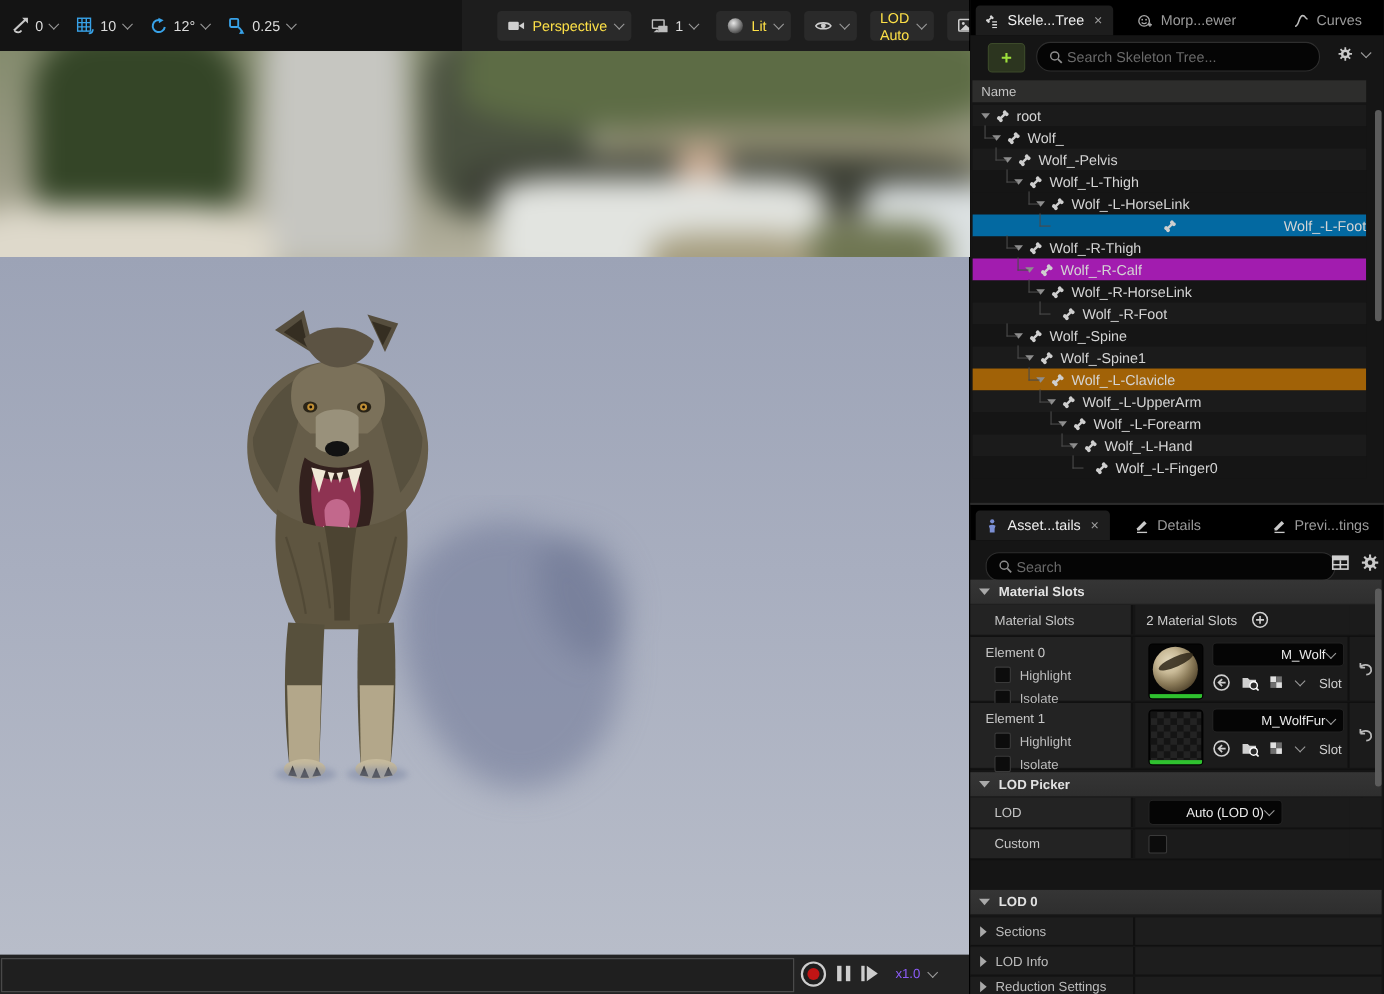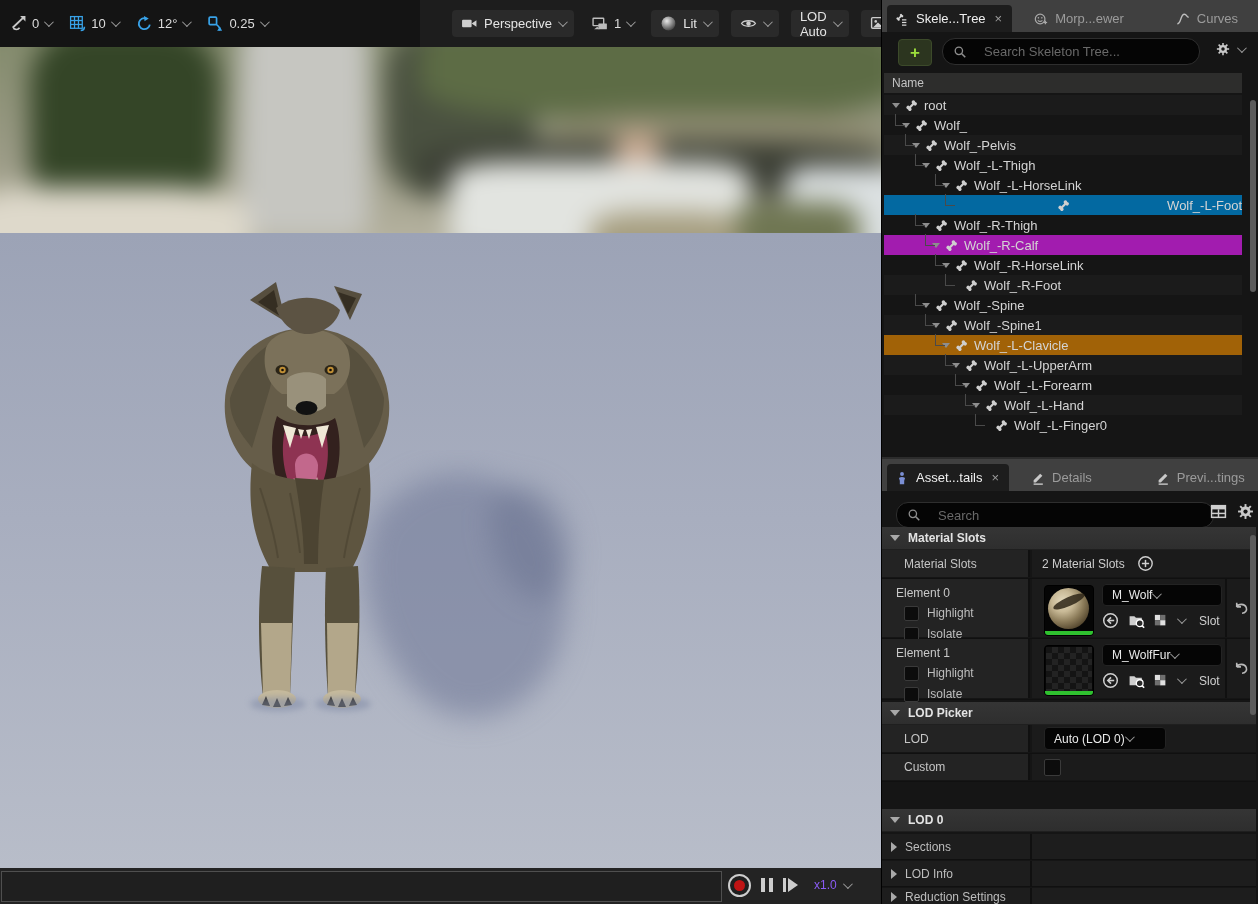--- a/index.html
+++ b/index.html
@@ -4,21 +4,21 @@
 <style>
   html,body{margin:0;padding:0;background:#0c0c0c;width:1258px;height:904px;overflow:hidden;
     font-family:"Liberation Sans","DejaVu Sans",sans-serif;-webkit-font-smoothing:antialiased;}
   .abs{position:absolute;}
   
   #viewport{left:0;top:0;width:881px;height:904px;background:#161616;overflow:hidden;}
   #vp-toolbar{left:0;top:0;width:881px;height:47px;background:#141414;z-index:30;}
   #vp-toolbar .rightzone{position:absolute;left:420px;top:0;width:461px;height:47px;background:#1d1d1d;}
   .tool-group{position:absolute;top:0;height:47px;display:flex;align-items:center;gap:6px;color:#dcdcdc;font-size:13px;}
   .tool-item{display:flex;align-items:center;gap:5px;padding:0 6px;cursor:default;}
-  .tb-btn{display:flex;align-items:center;gap:6px;height:27px;background:#2a2a2a;border-radius:4px;padding:0 9px;color:#e5e5e5;font-size:13px;}
+  .tb-btn{display:flex;align-items:center;gap:6px;height:27px;background:#2a2a2a;border-radius:4px;padding:0 9px;color:#fde047;font-size:13px;}
   .chev{width:6px;height:6px;border-right:1.5px solid #9a9a9a;border-bottom:1.5px solid #9a9a9a;transform:rotate(45deg) translateY(-2px);display:inline-block;flex:0 0 auto;}
   .icon16{width:17px;height:17px;flex:0 0 auto;}
   .icon14{width:14px;height:14px;flex:0 0 auto;}
   
   #vp-photo{left:0;top:47px;width:881px;height:186px;overflow:hidden;background:#8a8a72;}
   #vp-photo .blur{position:absolute;left:-30px;top:-30px;width:941px;height:246px;filter:blur(13px);transform:translateZ(0);}
   .blob{position:absolute;border-radius:30%;}
   
   #vp-floor{left:0;top:233px;width:881px;height:635px;background:linear-gradient(180deg,#9ca3b6 0%,#a8aebf 45%,#b8bdc9 100%);}
   
@@ -31,28 +31,28 @@
   .pause-icon i{display:block;width:4px;height:14px;background:#cdcdcd;}
   .step-icon{display:flex;align-items:center;gap:2px;}
   .step-icon i{display:block;width:3px;height:14px;background:#cdcdcd;}
   .step-icon u{display:block;width:0;height:0;border-left:10px solid #cdcdcd;border-top:7px solid transparent;border-bottom:7px solid transparent;}
   #speed{display:flex;align-items:center;gap:6px;color:#8b5cf6;font-size:12px;margin-left:6px;}
   
   #right-divider{left:881px;top:0;width:1px;height:904px;background:#000;}
   .panel{left:882px;width:376px;background:#151515;overflow:hidden;}
   #tree-panel{top:0;height:457px;}
   #details-panel{top:457px;height:447px;border-top:2px solid #2c2c2c;}
-  .tabbar{position:absolute;left:0;top:0;width:376px;height:32px;background:#404040;display:flex;align-items:flex-end;}
+  .tabbar{position:absolute;left:0;top:0;width:376px;height:32px;background:#000000;display:flex;align-items:flex-end;}
   .tab{height:27px;display:flex;align-items:center;gap:7px;padding:0 10px 0 8px;font-size:13px;color:#9b9b9b;}
   .tab.active{background:#1d1d1d;border-radius:4px 4px 0 0;color:#efefef;}
   .tab .close{color:#9d9d9d;font-size:13px;margin-left:2px;}
   
   #tree-toolbar{position:absolute;left:0;top:32px;width:376px;height:38px;}
   #add-btn{position:absolute;left:16px;top:7px;width:32px;height:25px;background:#2c351f;border:1px solid #3c4a2a;border-radius:4px;color:#9ddf3c;font-size:17px;font-weight:bold;display:flex;align-items:center;justify-content:center;}
-  .searchpill{position:absolute;background:#050505;border:1px solid #2e2e2e;border-radius:13px;display:flex;align-items:center;gap:15px;padding:0 10px;}
+  .searchpill{position:absolute;background:#050505;border:1px solid #2e2e2e;border-radius:13px;display:flex;align-items:center;gap:1px;padding:0 10px;}
   .searchpill input{background:transparent;border:0;outline:0;color:#c8c8c8;font-size:13px;width:100%;font-family:inherit;}
   .searchpill input::placeholder{color:#696969;}
   #tree-search{left:60px;top:6px;width:236px;height:25px;}
   #tree-gear{position:absolute;right:14px;top:10px;display:flex;align-items:center;gap:7px;color:#c9c9c9;}
   
   #name-header{position:absolute;left:2px;top:73px;width:358px;height:20px;background:#2d2d2c;color:#c3c3c3;font-size:12px;display:flex;align-items:center;padding-left:8px;box-sizing:border-box;}
   #tree-rows{position:absolute;left:2px;top:95px;width:358px;height:362px;overflow:hidden;}
   .tree-row{position:relative;height:20px;display:flex;align-items:center;font-size:13px;color:#d4d4d4;white-space:nowrap;}
   .tree-row .arrow{width:0;height:0;border-left:4.5px solid transparent;border-right:4.5px solid transparent;border-top:5.5px solid #8e8e8e;margin-right:4px;flex:0 0 auto;}
   .tree-row .arrow.hidden{visibility:hidden;}
@@ -65,24 +65,24 @@
   #dt-icons{position:absolute;right:4px;top:44px;display:flex;gap:10px;color:#d0d0d0;}
   .cat-header{position:absolute;left:0;width:374px;height:23px;background:linear-gradient(180deg,#353535,#2e2e2e);display:flex;align-items:center;gap:8px;padding-left:8px;box-sizing:border-box;color:#e3e3e3;font-size:12px;font-weight:bold;border-bottom:1px solid #1f1f1f;}
   .cat-arrow{width:0;height:0;border-left:5px solid transparent;border-right:5px solid transparent;border-top:6px solid #a9a9a9;}
   .cat-arrow.collapsed{border-top:5px solid transparent;border-bottom:5px solid transparent;border-left:6px solid #a9a9a9;border-right:0;}
   .prop-row{position:absolute;left:0;width:374px;box-sizing:border-box;}
   .prop-row .lbl{position:absolute;left:0;top:0;bottom:1px;width:148px;background:#232323;color:#c5c5c5;font-size:12px;display:flex;align-items:center;padding-left:22px;box-sizing:border-box;border-right:2px solid #101010;}
   .prop-row .val{position:absolute;left:150px;top:0;bottom:1px;width:193px;background:#1b1b1b;display:flex;align-items:center;border-right:2px solid #101010;}
   .prop-row .rcol{position:absolute;left:345px;top:0;bottom:1px;right:0;background:#1b1b1b;display:flex;align-items:center;justify-content:center;}
   .prop-row{border-bottom:1px solid #101010;}
   .cb{width:13px;height:13px;background:#0c0c0c;border:1px solid #3a3a3a;border-radius:2px;flex:0 0 auto;}
-  .dd{background:#050505;border:1px solid #232323;border-radius:4px;color:#eaeaea;font-size:12px;display:flex;align-items:center;justify-content:flex-start;padding:0 9px;box-sizing:border-box;}
+  .dd{background:#050505;border:1px solid #232323;border-radius:4px;color:#eaeaea;font-size:12px;display:flex;align-items:center;justify-content:flex-end;padding:0 9px;box-sizing:border-box;}
   .elem-block .lbl{padding-top:7px;align-items:flex-start;flex-direction:column;gap:6px;}
   .elem-title{color:#c9c9c9;font-size:12px;margin-left:-8px;}
-  .cbrow{display:flex;align-items:flex-start;gap:8px;color:#bdbdbd;font-size:12px;}
+  .cbrow{display:flex;align-items:center;gap:8px;color:#bdbdbd;font-size:12px;}
   .thumb{position:absolute;left:12px;top:6px;width:48px;height:49px;border-radius:4px;background:#050505;overflow:hidden;border:1px solid #000;}
   .thumb .green{position:absolute;left:0;bottom:0;width:100%;height:4px;background:#2fc12f;}
   .thumb-sphere{position:absolute;left:3px;top:2px;width:41px;height:41px;border-radius:50%;
      background:radial-gradient(circle at 36% 32%,#e3d9bd 0%,#c8b996 28%,#8a7a58 55%,#4a3d27 82%,#241d11 100%);}
   .thumb-sphere::after{content:"";position:absolute;left:4px;top:9px;width:34px;height:9px;background:#2e2617;border-radius:50%;transform:rotate(-24deg);opacity:.85;}
   .thumb-checker{position:absolute;inset:1px;background:repeating-conic-gradient(#232323 0% 25%,#141414 0% 50%);background-size:12px 12px;}
   .matrow-icons{position:absolute;left:70px;top:33px;display:flex;align-items:center;gap:9px;color:#cfcfcf;font-size:12px;}
   .slot-lbl{color:#cfcfcf;font-size:12px;}
   .mat-dd{position:absolute;left:70px;top:5px;width:120px;height:22px;}
   .undo{color:#b9b9b9;}

